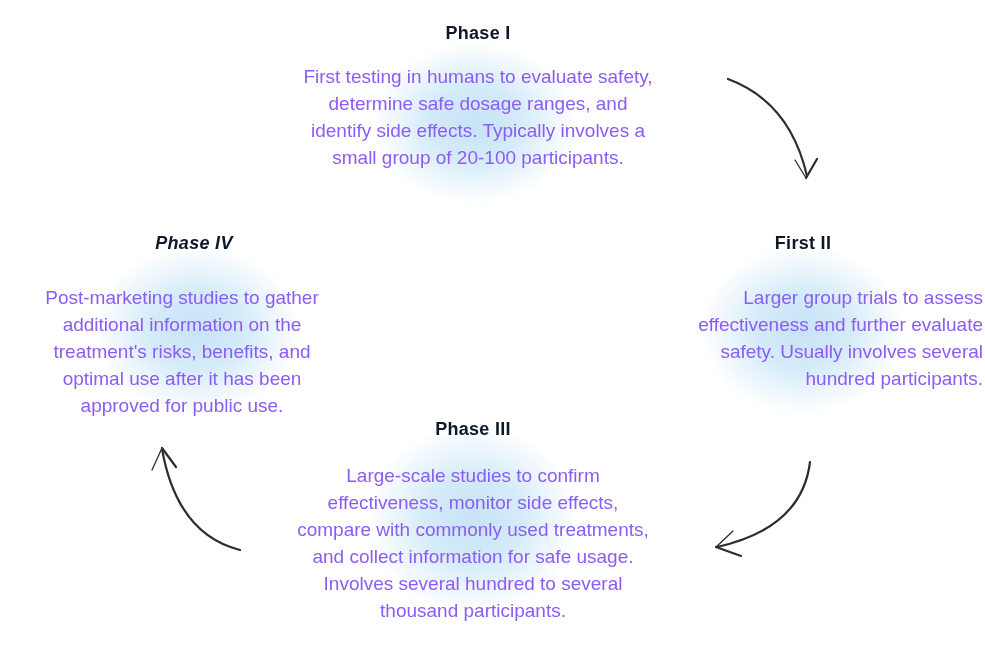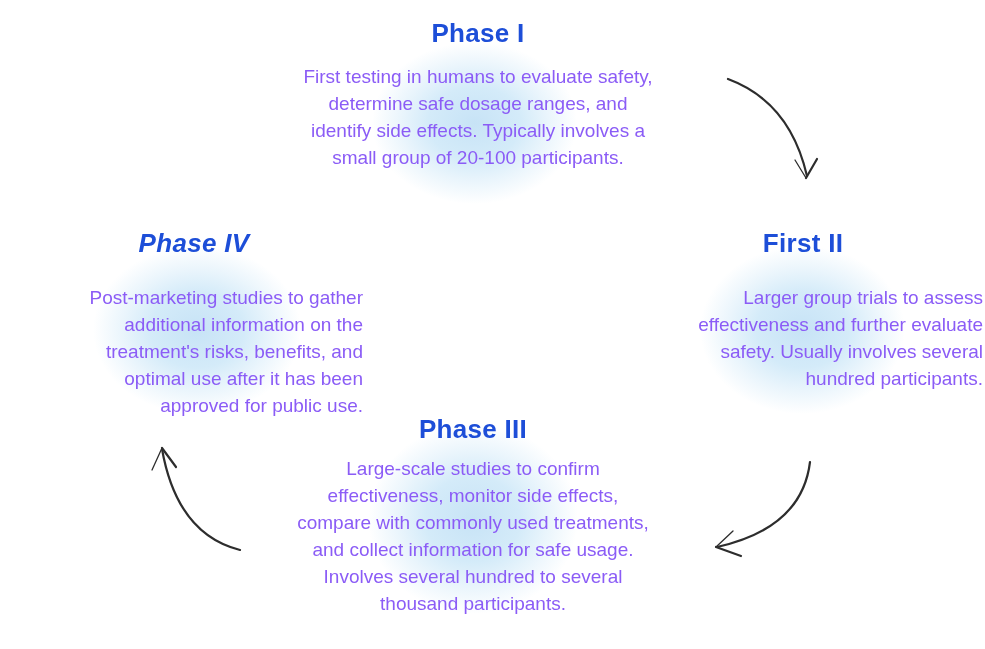--- a/index.html
+++ b/index.html
@@ -31,42 +31,42 @@
   .blob-3 { left: 368px; top: 424px; width: 210px; height: 190px; }
   .blob-4 { left: 93px;  top: 246px; width: 208px; height: 168px; }
 
   .phase {
     position: absolute;
     text-align: center;
     z-index: 2;
   }
   .phase-title {
     margin: 0;
-    font-size: 26px;
+    font-size: 18px;
     line-height: 31px;
     font-weight: 700;
     letter-spacing: 0.3px;
-    color: #1d4ed8;
+    color: #0f172a;
   }
   .phase-desc {
     margin: 0;
     font-size: 19px;
     line-height: 27px;
     color: #8b5cf6;
     white-space: pre-line;
   }
   .phase-1 { left: 258px; top: 18px;  width: 440px; }
   .phase-2 { left: 623px; top: 228px; width: 360px; }
   .phase-3 { left: 253px; top: 414px; width: 440px; }
   .phase-4 { left: 1px;   top: 228px; width: 362px; }
 
   .phase-1 .phase-desc { margin-top: 14px; }
   .phase-2 .phase-desc { margin-top: 25px; text-align: right; }
-  .phase-3 .phase-desc { margin-top: 10px; }
-  .phase-4 .phase-desc { margin-top: 25px; text-align: right; }
+  .phase-3 .phase-desc { margin-top: 17px; }
+  .phase-4 .phase-desc { margin-top: 25px; }
   .phase-4 .phase-title { transform: translateX(12px); font-style: italic; }
 
   .arrow {
     position: absolute;
     z-index: 1;
   }
   .arrow path, .arrow polyline {
     fill: none;
     stroke: #2d2d2d;
     stroke-width: 2.2;

